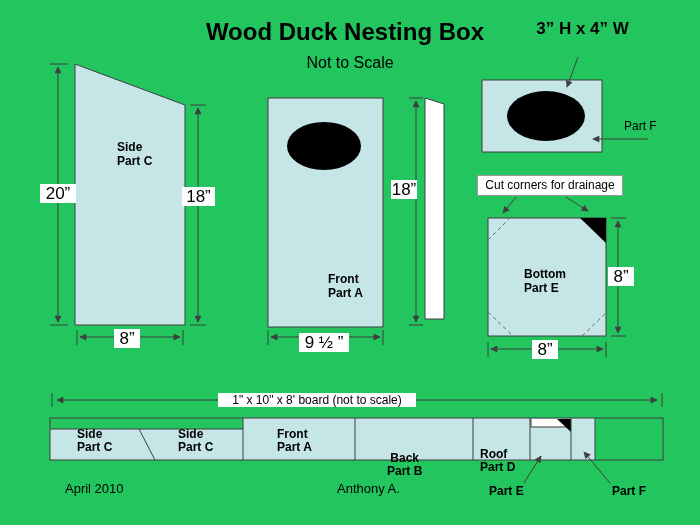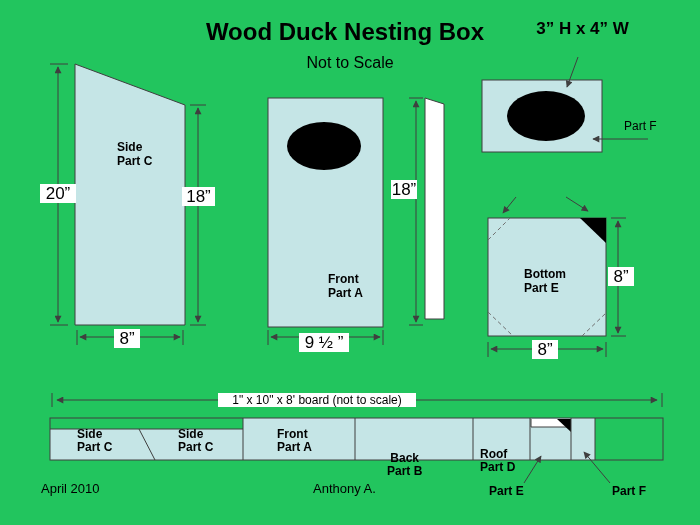--- a/index.html
+++ b/index.html
@@ -10,21 +10,21 @@
   .canvas svg{position:absolute;left:0;top:0;z-index:1;}
   .lbl{position:absolute;z-index:2;white-space:nowrap;color:#000;}
   .center{text-align:center;}
   .title{font-size:24px;font-weight:bold;letter-spacing:0px;}
   .small{font-size:16px;}
   .dim{font-size:17px;background:#ffffff;line-height:19px;}
   .plabel{font-size:12px;font-weight:bold;line-height:14px;}
   .boardlabel{font-size:12px;font-weight:bold;line-height:13px;}
   .note{font-size:17px;font-weight:bold;line-height:14px;}
   .plain12{font-size:12px;}
-  .plain13{font-size:13px;}
+  .plain13{font-size:13px;margin-left:24px;}
   .callout{
     font-size:12px;line-height:19px;background:#ffffff;border:1px solid #9a9a9a;
   }
   .bdim{font-size:12px;background:#ffffff;line-height:14px;}
   .panel{fill:#c5e5e6;stroke:#3f3f3f;stroke-width:1;}
   .ln{stroke:#3f3f3f;stroke-width:1;fill:none;}
   .dash{stroke:#707070;stroke-width:1;fill:none;stroke-dasharray:4 3;}
   .blk{fill:#000000;stroke:none;}
   .whitefill{fill:#ffffff;stroke:#3f3f3f;stroke-width:1;}
 </style>
@@ -126,20 +126,21 @@
   <div class="lbl dim center" style="left:182px;top:187px;width:33px;">18”</div>
   <div class="lbl dim center" style="left:114px;top:329px;width:26px;">8”</div>
 
   <div class="lbl plabel" style="left:328px;top:272px;">
     <div>Front</div>
     <div>Part A</div>
   </div>
   <div class="lbl dim center" style="left:299px;top:333px;width:50px;">9 ½ ”</div>
   <div class="lbl dim center" style="left:391px;top:180px;width:26px;">18”</div>
 
+  <div class="lbl callout center" style="left:477px;top:175px;width:144px;height:19px;">Cut corners for drainage</div>
   <div class="lbl plabel" style="left:524px;top:267px;">
     <div>Bottom</div>
     <div>Part E</div>
   </div>
   <div class="lbl dim center" style="left:608px;top:267px;width:26px;">8”</div>
   <div class="lbl dim center" style="left:532px;top:340px;width:26px;">8”</div>
 
   <div class="lbl bdim center" style="left:218px;top:393px;width:198px;">1" x 10" x 8' board (not to scale)</div>
 
   <div class="lbl boardlabel" style="left:77px;top:428px;">

